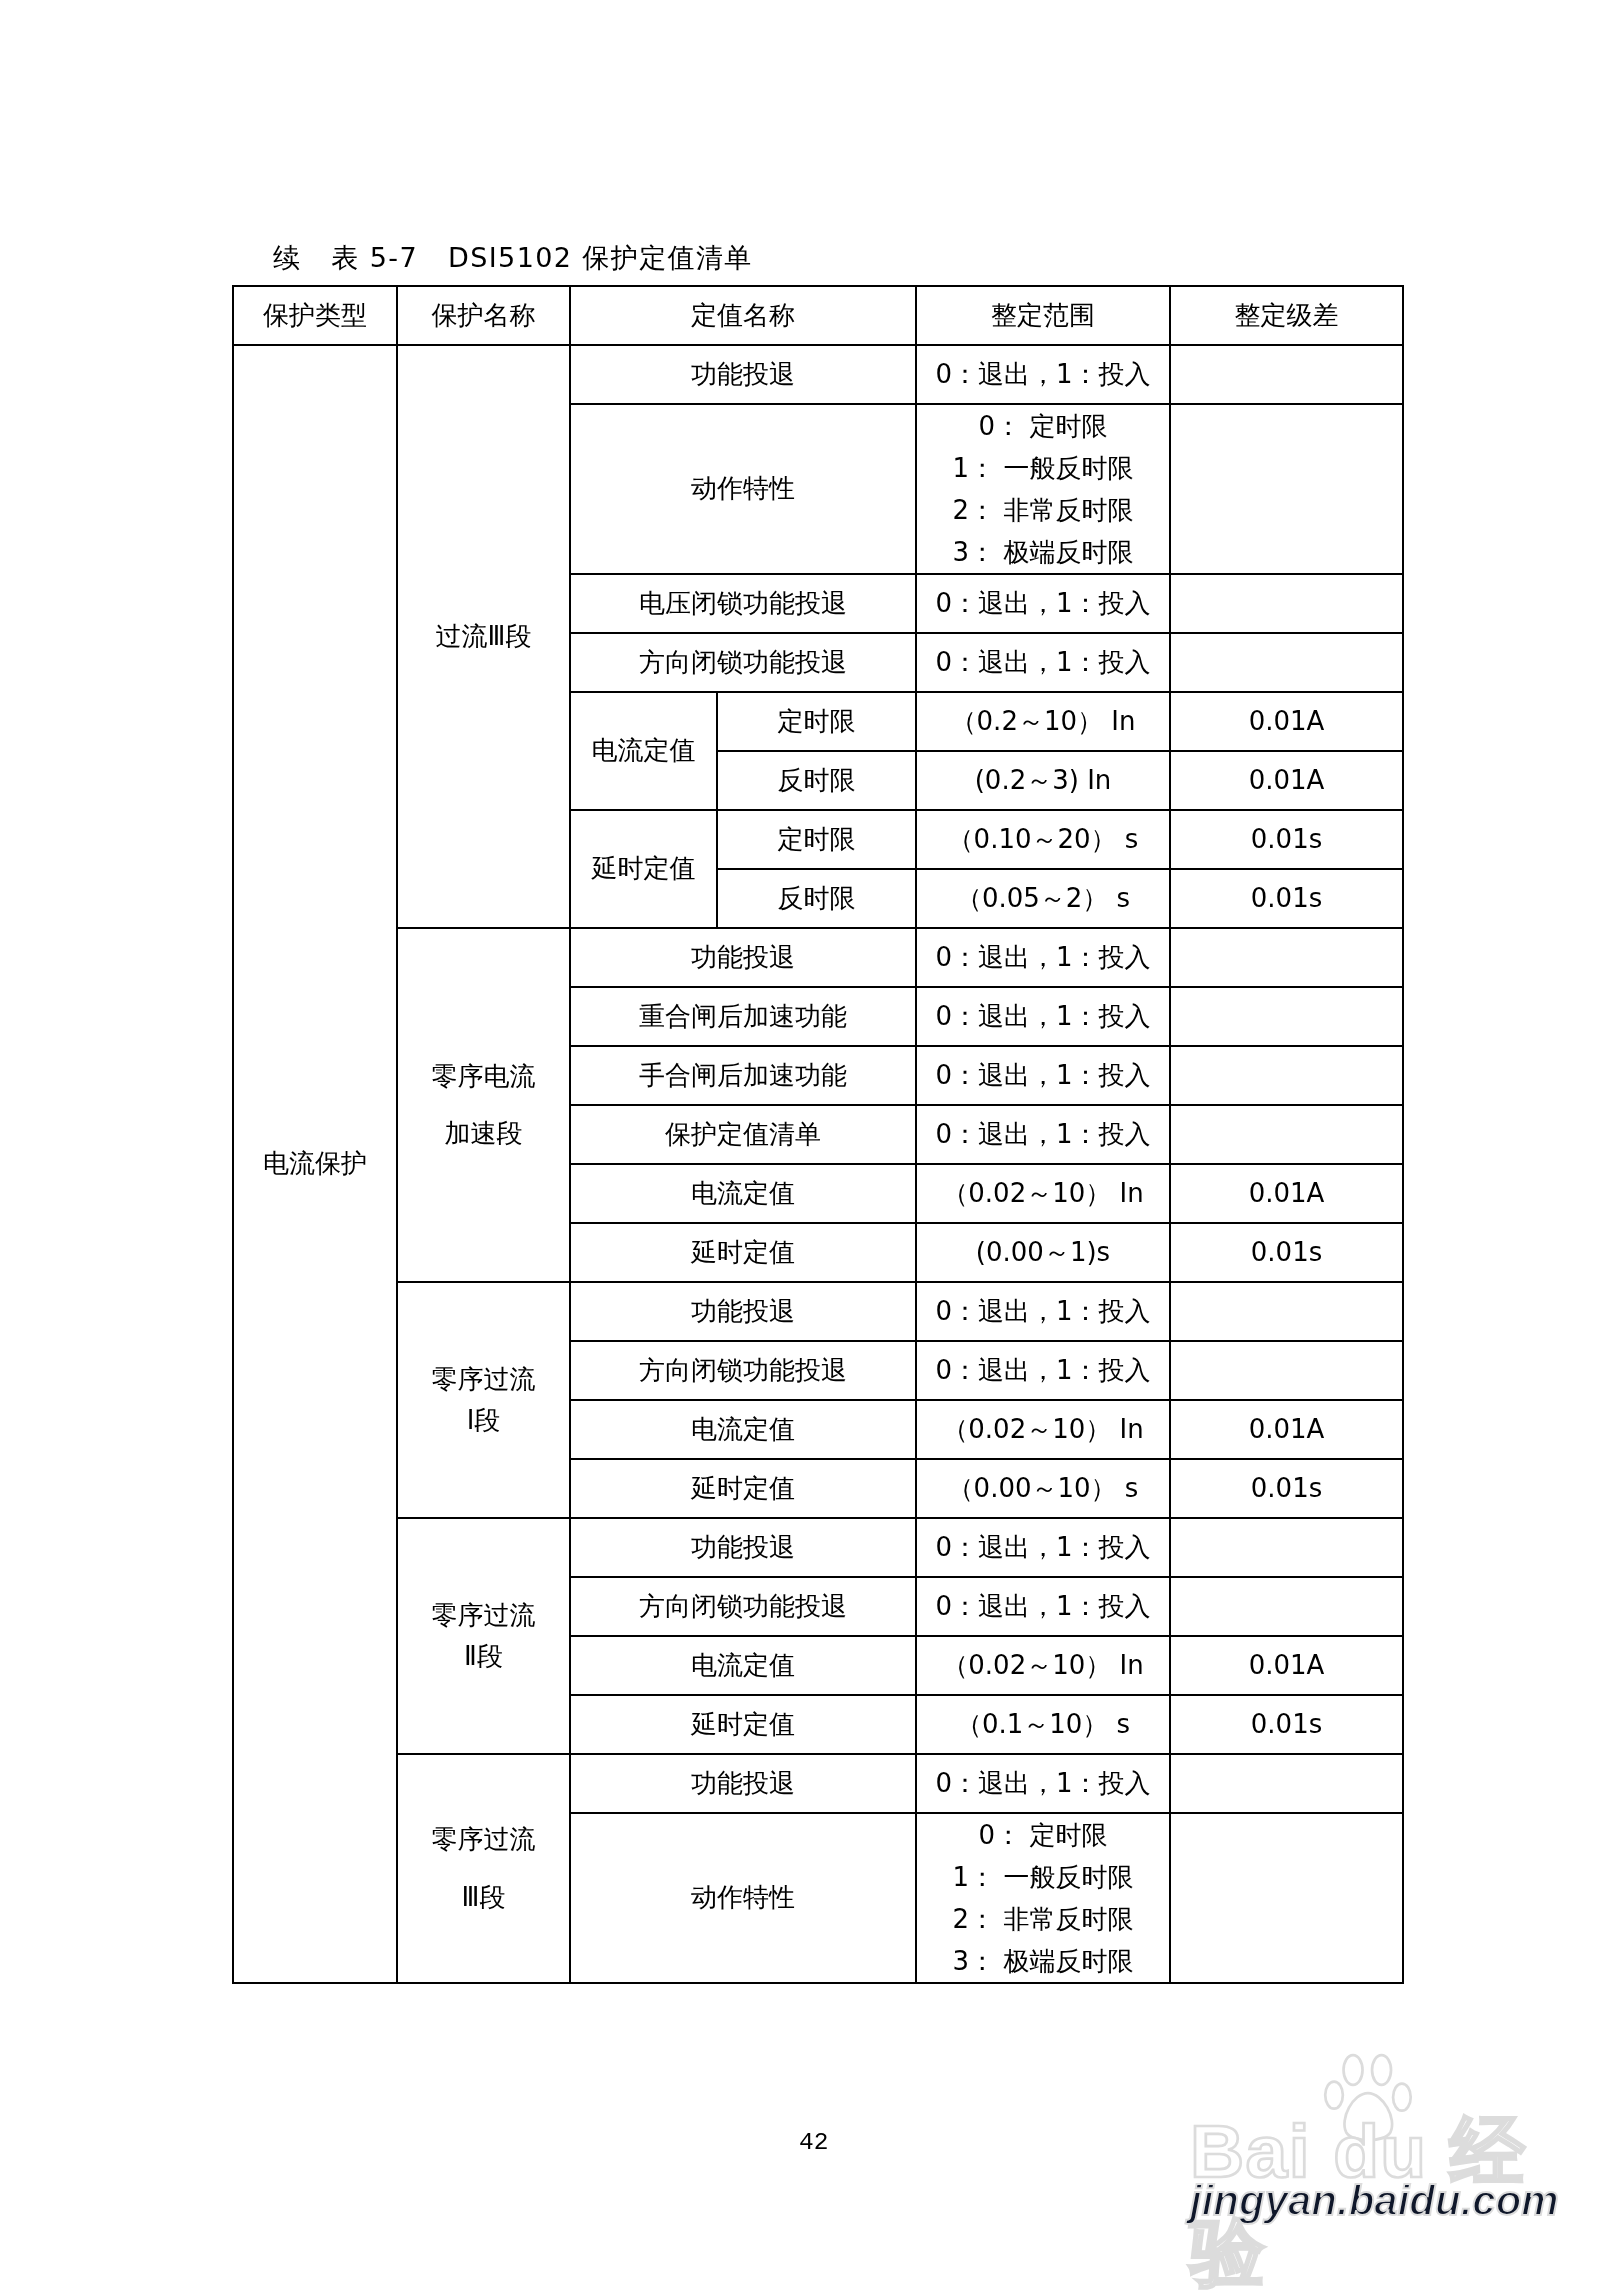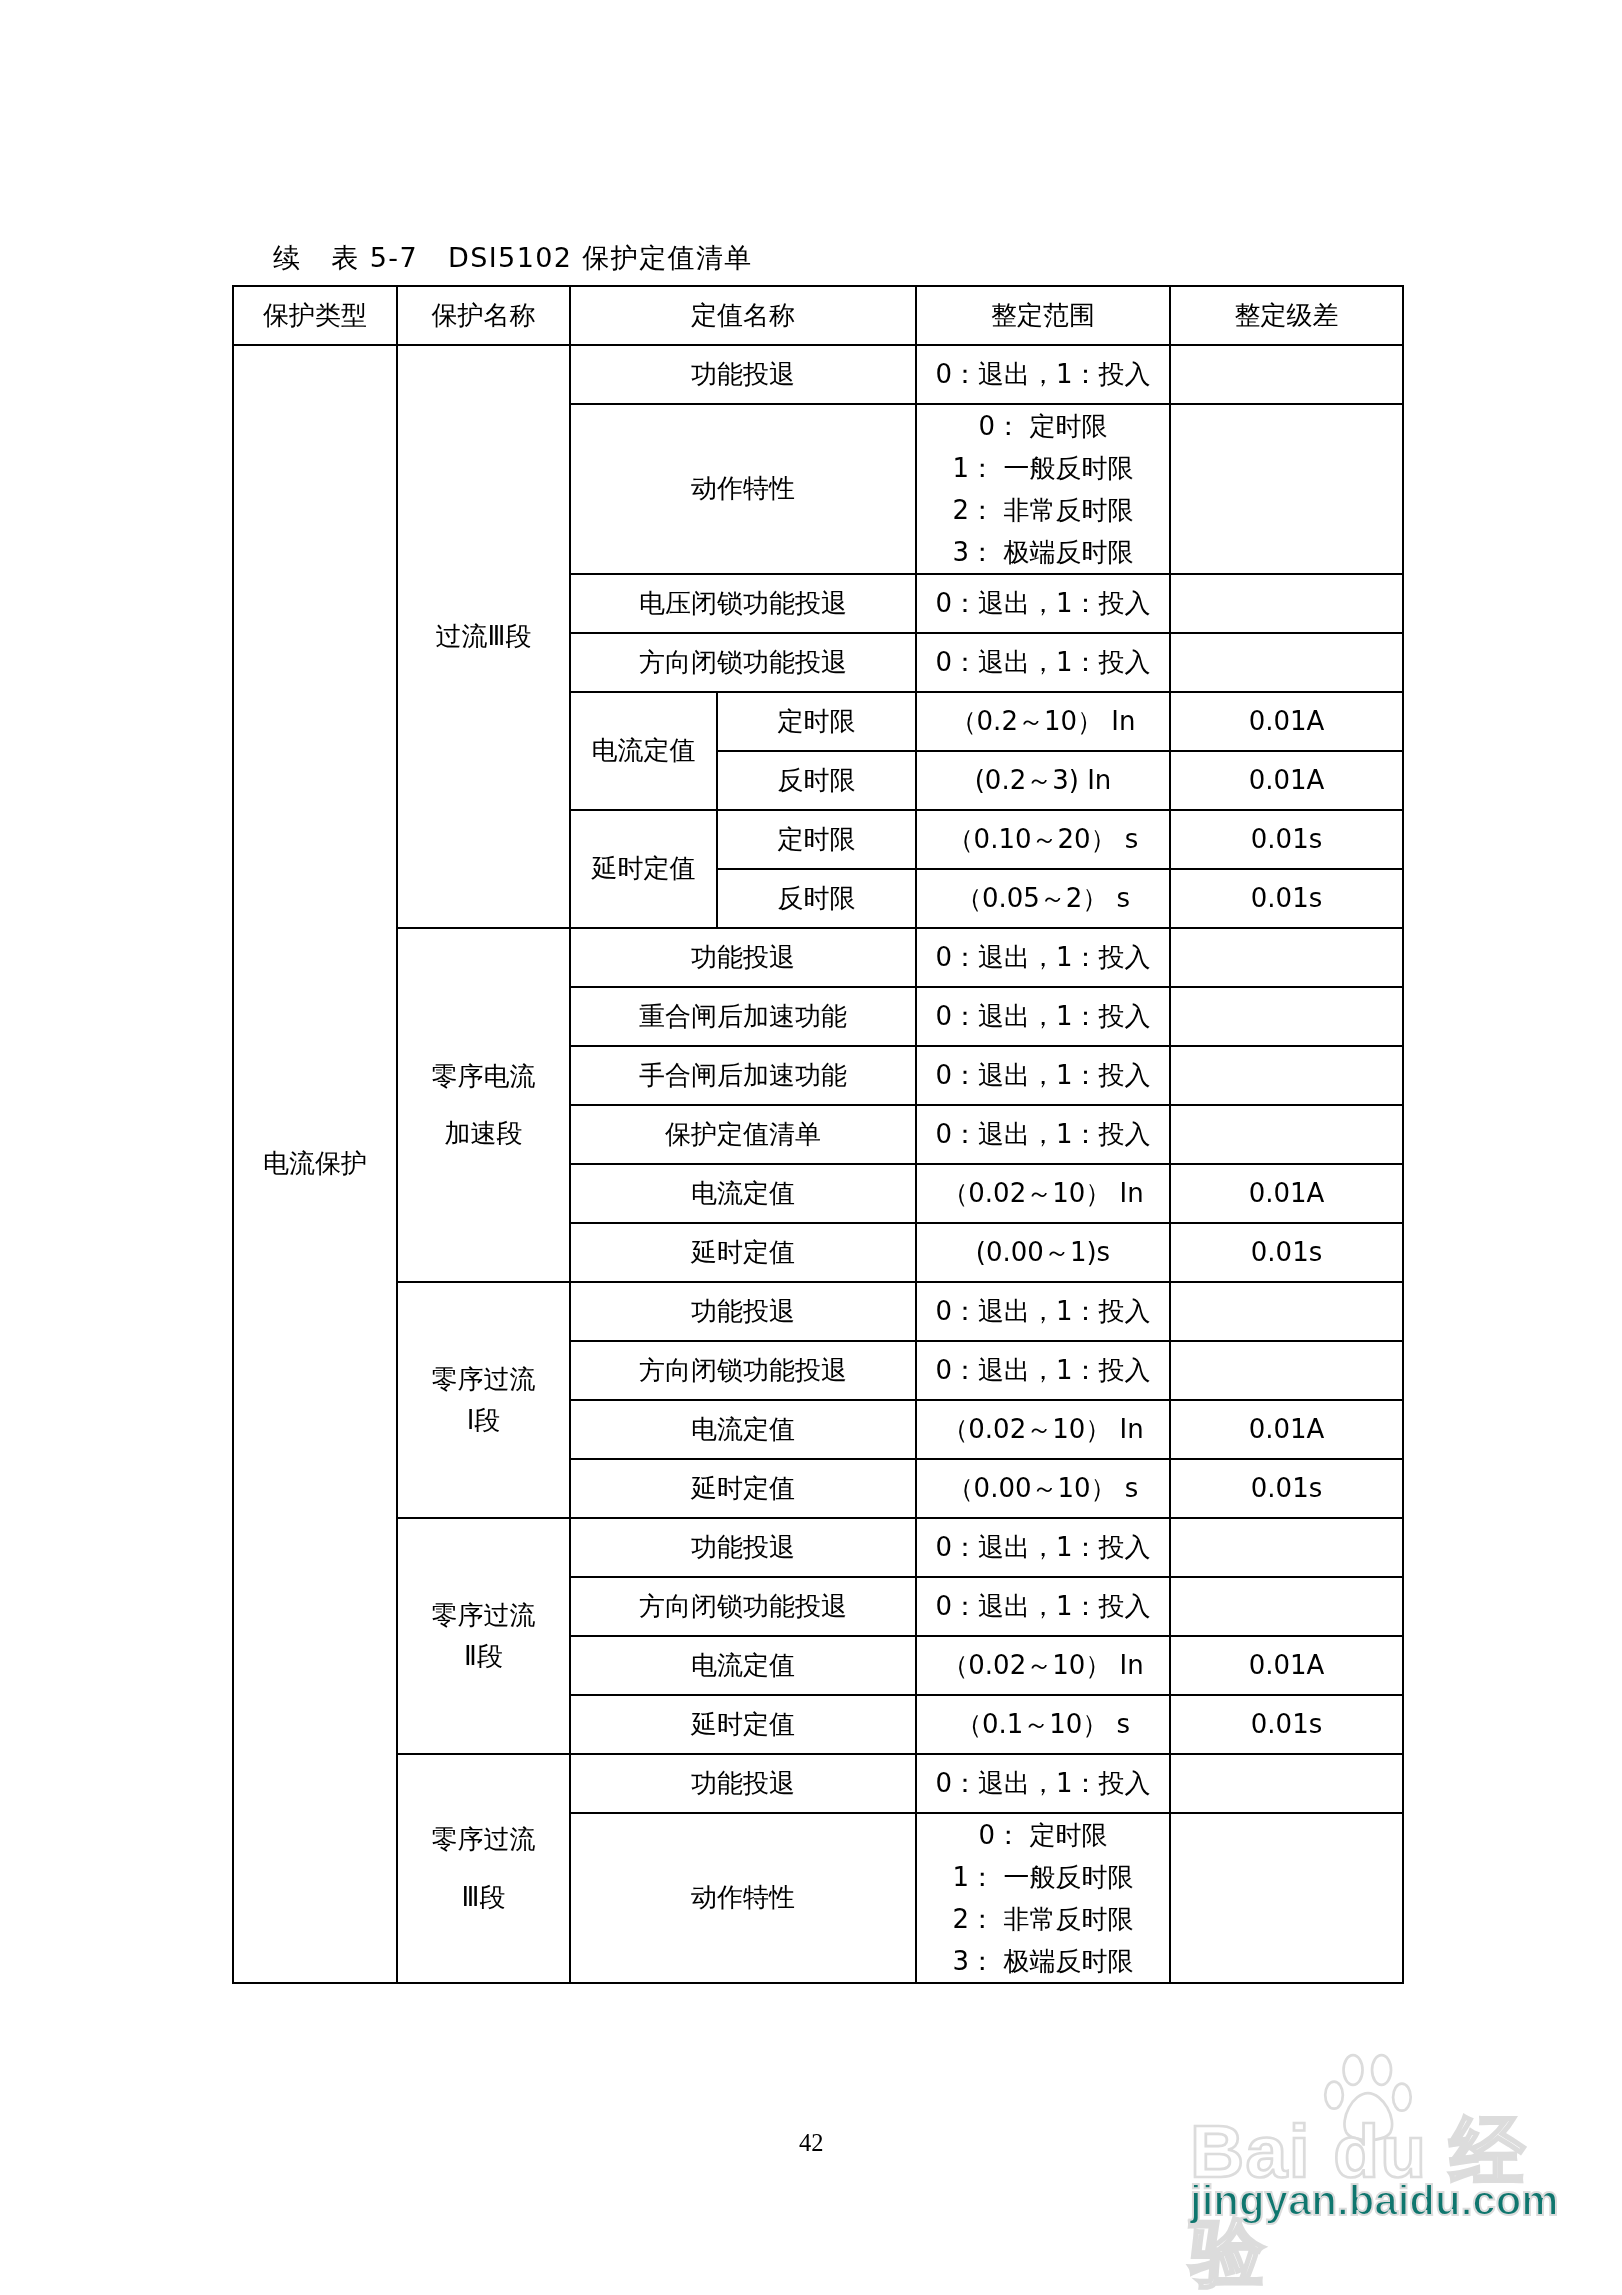--- a/index.html
+++ b/index.html
@@ -6,26 +6,26 @@
   body { width:1623px; height:2295px; position:relative; overflow:hidden;
          font-family:"DejaVu Sans","Liberation Sans",sans-serif; color:#000; }
   .caption { position:absolute; left:273px; top:240px; font-size:27px; letter-spacing:1.4px; white-space:pre; }
   table.main { position:absolute; left:232px; top:285px; width:1170px; border-collapse:collapse; table-layout:fixed; }
   table.main td, table.main th { border:2px solid #000; text-align:center; vertical-align:middle;
          font-size:26px; font-weight:normal; padding:0; line-height:1.2; }
   table.main tr { height:59px; }
   tr.tall { height:189px; }
   .opts { display:inline-block; text-align:center; line-height:42px; }
   .opt { display:block; white-space:pre; }
-  .pagenum { position:absolute; left:799px; top:2129px; font-family:Liberation Serif, serif; font-size:24.5px; }
+  .pagenum { position:absolute; left:799px; top:2129px; font-family:Liberation Mono, monospace; font-size:24.5px; }
   .wm { position:absolute; left:1190px; top:2051px; width:382px; height:177px; color:#e6e6e6; pointer-events:none; }
   .wm .brand { position:absolute; left:0; top:51px; font-family:"Liberation Sans",sans-serif; font-weight:bold; font-size:75px;
                color:#fff; -webkit-text-stroke:2.7px #dcdcdc; letter-spacing:1.4px; }
   .wm .url { position:absolute; left:0; top:126px; font-family:"Liberation Sans",sans-serif; font-weight:bold; font-size:42px;
-             color:#0f766e; -webkit-text-stroke:2px #dcdcdc; }
+             color:#0f172a;font-style:italic; -webkit-text-stroke:2px #dcdcdc; }
   .wm .paw { position:absolute; left:129px; top:0; width:102px; height:95px; }
 </style>
 </head>
 <body>
 
 <div class="caption">续   表 5-7   DSI5102 保护定值清单</div>
 
 <table class="main">
   <colgroup>
     <col style="width:164px">

